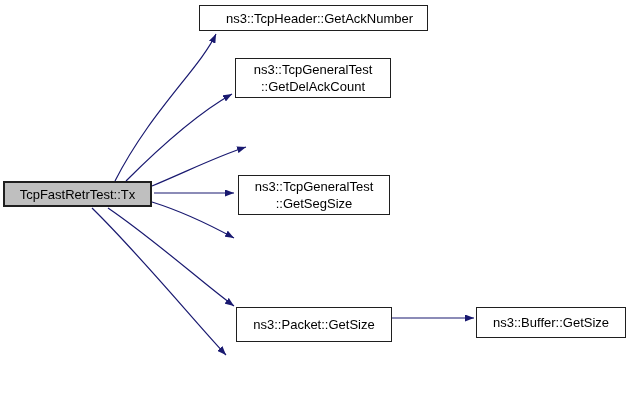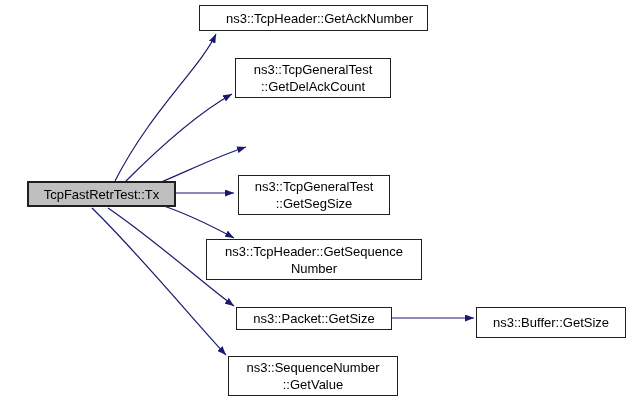--- a/index.html
+++ b/index.html
@@ -34,21 +34,20 @@
     display: flex;
     align-items: center;
     justify-content: center;
     text-align: center;
     white-space: pre-line;
     cursor: pointer;
   }
   .node.root {
     border-width: 2px;
     background: var(--root-fill, #bfbfbf);
-    margin-left: 24px;
   }
 </style>
 </head>
 <body>
 
 <div class="canvas">
 
   <svg class="edges" width="632" height="403" viewBox="0 0 632 403" xmlns="http://www.w3.org/2000/svg">
     <defs>
       <marker id="arrow" markerUnits="userSpaceOnUse" markerWidth="9" markerHeight="7" refX="9" refY="3.5" orient="auto">
@@ -69,23 +68,19 @@
 
   <div class="node" style="left:199px; top:5px; width:229px; height:26px;padding-left:12px;">ns3::TcpHeader::GetAckNumber</div>
 
   <div class="node" style="left:235px; top:58px; width:156px; height:40px;">ns3::TcpGeneralTest
 ::GetDelAckCount</div>
 
 
   <div class="node" style="left:238px; top:175px; width:152px; height:40px;">ns3::TcpGeneralTest
 ::GetSegSize</div>
 
-  <div class="node" style="left:206px; top:239px; width:216px; height:41px;">ns3::TcpHeader::GetSequence
-Number</div>
 
-  <div class="node" style="left:236px; top:307px; width:156px; height:23px;">ns3::Packet::GetSize</div>
+  <div class="node" style="left:236px; top:307px; width:156px; height:35px;">ns3::Packet::GetSize</div>
 
   <div class="node" style="left:476px; top:307px; width:150px; height:31px;">ns3::Buffer::GetSize</div>
 
-  <div class="node" style="left:228px; top:356px; width:170px; height:40px;">ns3::SequenceNumber
-::GetValue</div>
 
 </div>
 
 </body></html>

